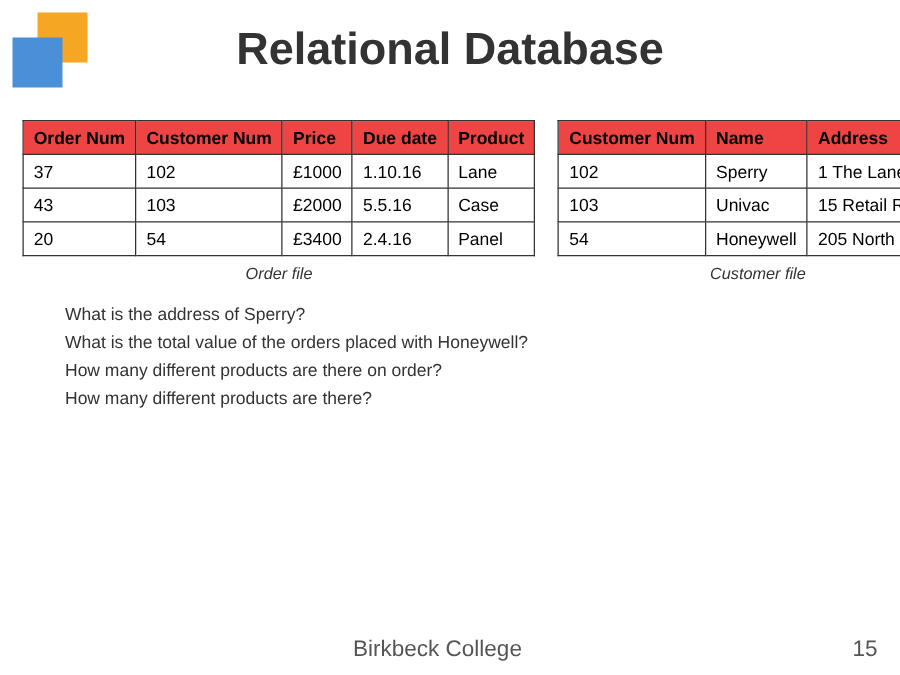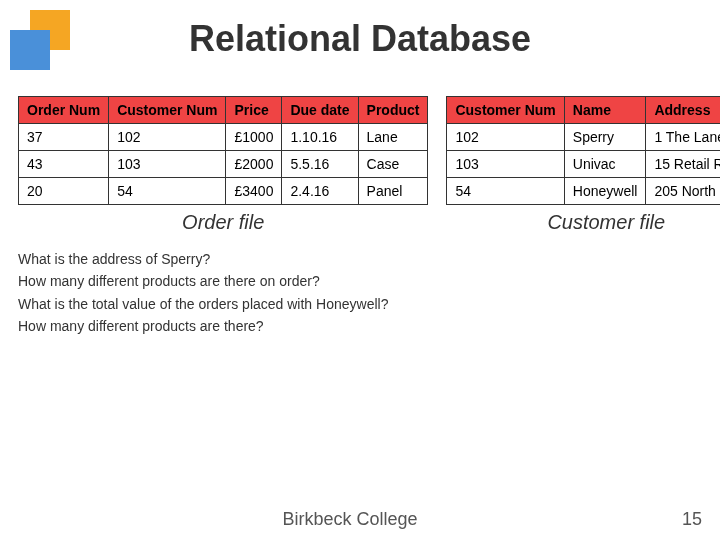--- a/index.html
+++ b/index.html
@@ -77,33 +77,34 @@
       background: #ef4444;
       font-weight: bold;
     }
 
     .order-table th {
       min-width: 55px;
     }
 
     .file-label {
       text-align: center;
-      font-size: 20px;
+      font-size: 13px;
       font-style: italic;
       margin-top: 6px;
       font-weight: normal;
       color: #333;
     }
 
     
     .questions-section {
       padding: 14px 18px 0 18px;
       font-size: 14px;
       color: #333;
       line-height: 1.6;
+      margin-left: 34px;
     }
 
     
     .footer {
       position: absolute;
       bottom: 10px;
       left: 0;
       right: 0;
       display: flex;
       justify-content: space-between;
@@ -190,22 +191,22 @@
         </tbody>
     </table>
     <div class="file-label">Customer file</div>
   </div>
 
 </div>
 
 <div class="questions-section">
   <div id="questions-list">
       <div>What is the address of Sperry?</div>
+      <div>What is the total value of the orders placed with Honeywell?</div>
       <div>How many different products are there on order?</div>
-      <div>What is the total value of the orders placed with Honeywell?</div>
       <div>How many different products are there?</div>
     </div>
 </div>
 
 <div class="footer">
   <span></span>
   <span>Birkbeck College</span>
   <span>15</span>
 </div>
 

